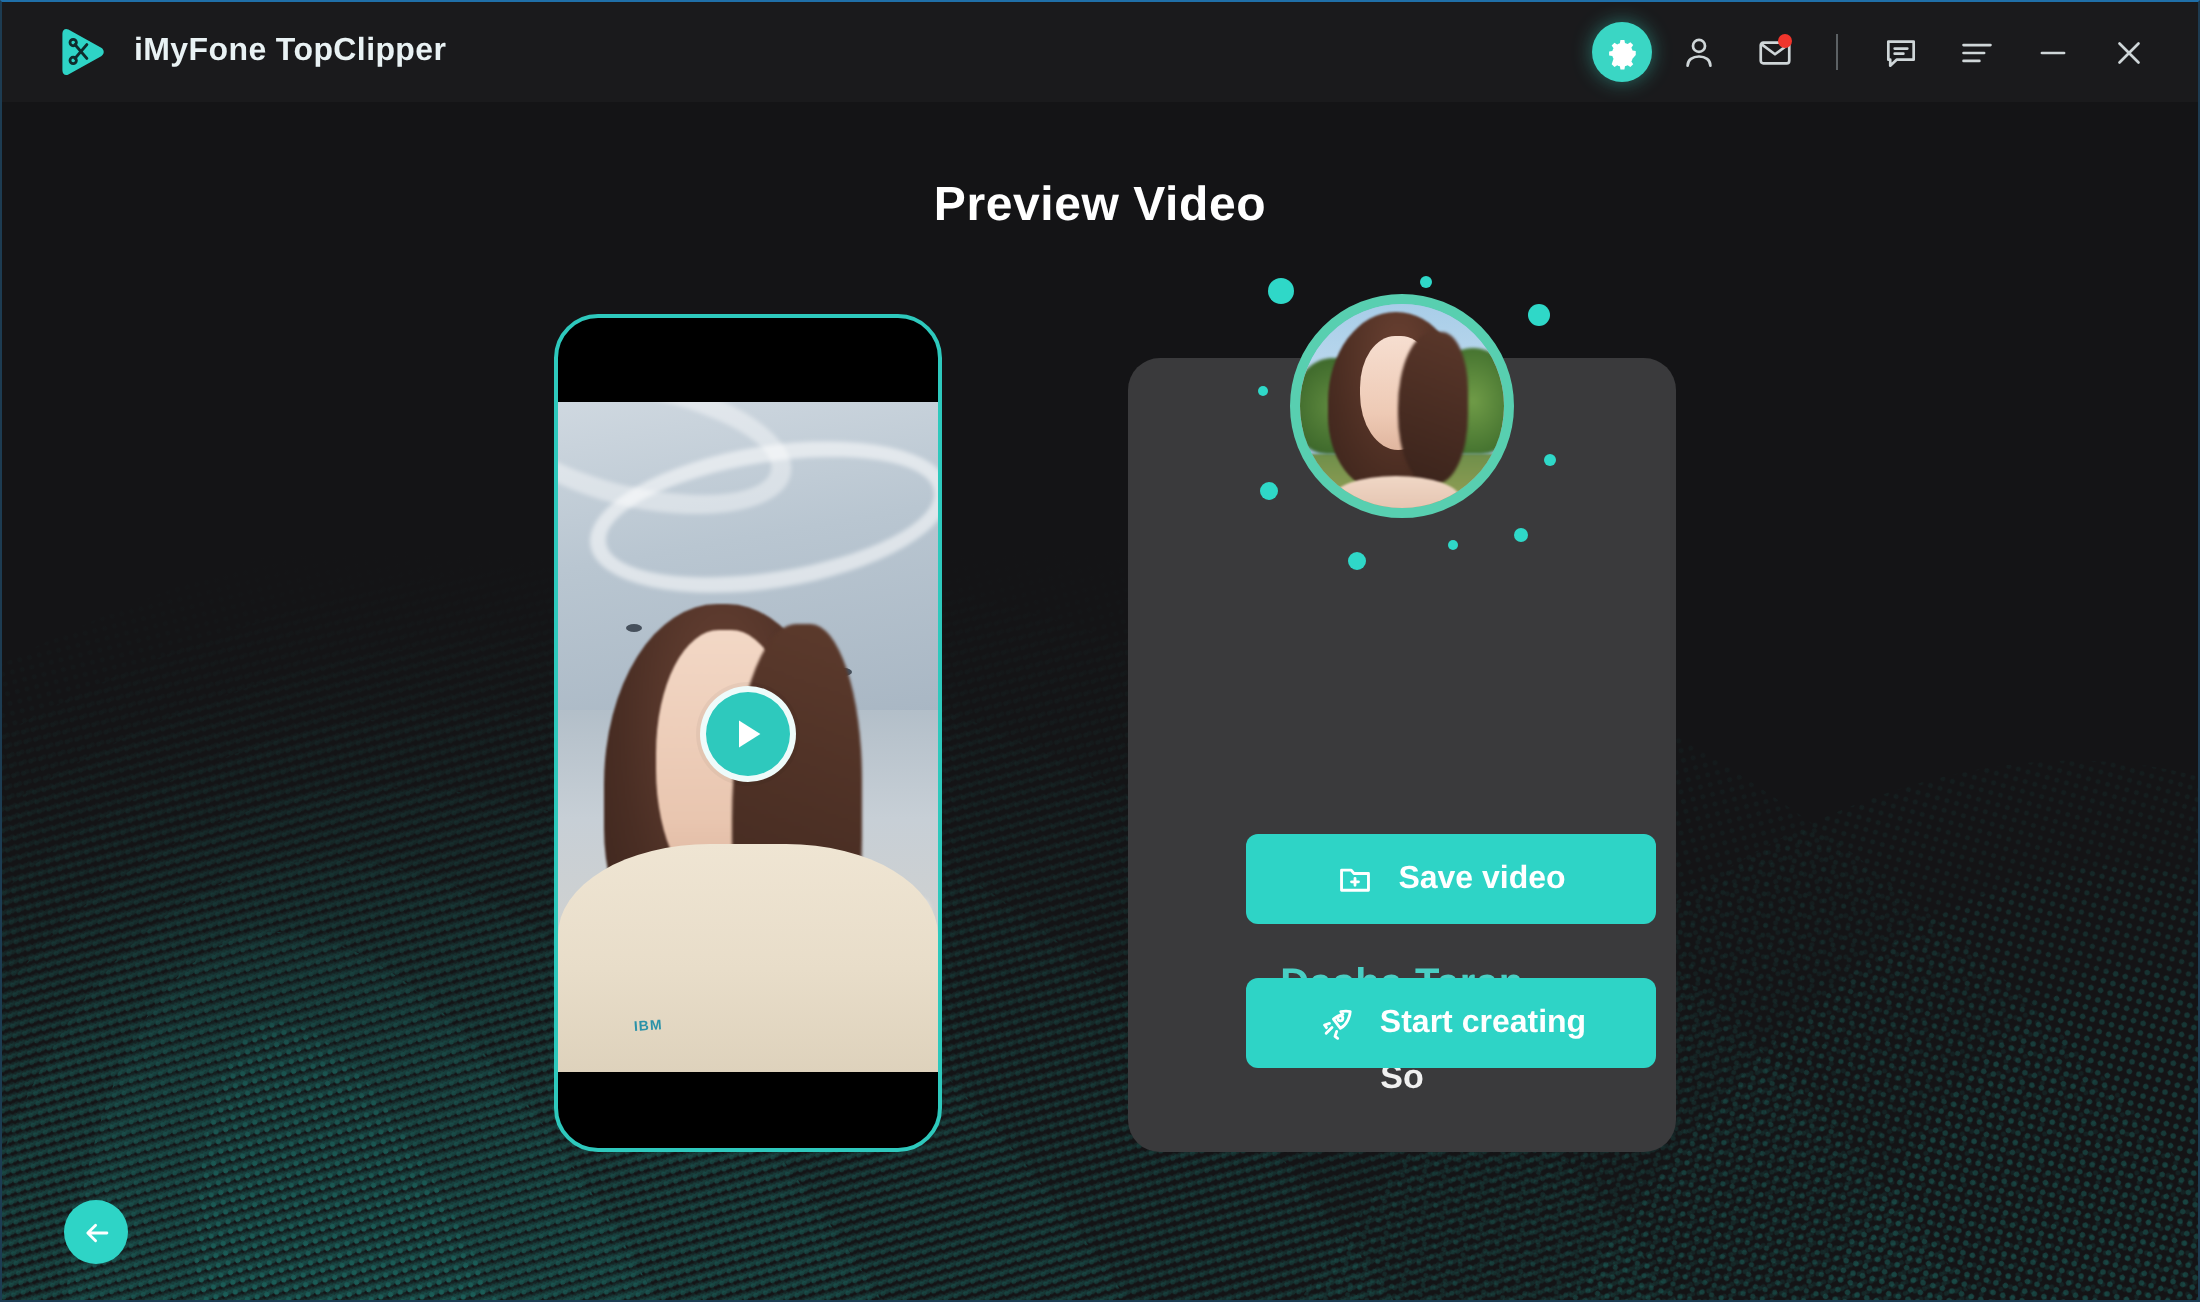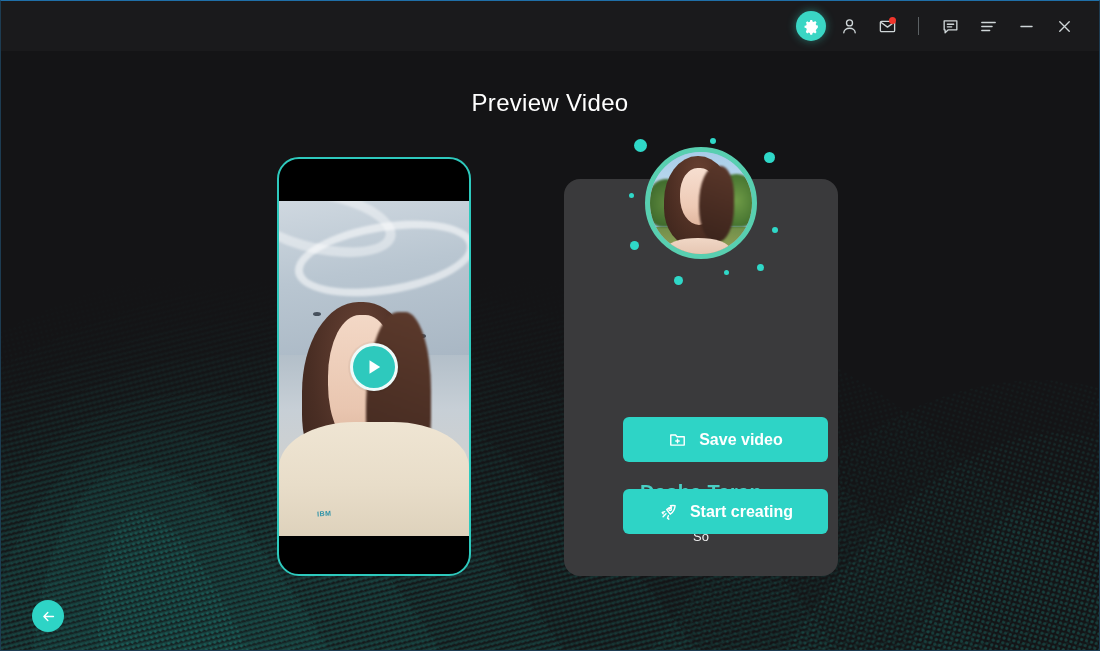--- a/index.html
+++ b/index.html
@@ -66,21 +66,21 @@
   .mail-dot {
     position:absolute; width:7px; height:7px; border-radius:50%;
     background:#f0352c; top:8px; right:8px;
   }
   .tb-sep { width:1px; height:18px; background:#5c6164; margin:0 10px; }
 
   
   .page-title {
     position:absolute; top:88px; left:0; width:100%;
     text-align:center; z-index:4;
-    color:#ffffff; font-size:24px; font-weight:normal; letter-spacing:.3px;
+    color:#ffffff; font-size:24px; font-weight:bold; letter-spacing:.3px;
   }
 
   
   .phone {
     position:absolute; left:276px; top:156px;
     width:194px; height:419px;
     border:2px solid #2ec9bd;
     border-radius:22px;
     background:#000;
     overflow:hidden;
@@ -203,21 +203,21 @@
 
   .dot { position:absolute; border-radius:50%; background:#2fd8c8; }
 
   .card-name {
     position:absolute; left:0; top:302px; width:274px;
     text-align:center; color:#49cfc4;
     font-size:20px; font-weight:bold; letter-spacing:.3px;
   }
   .card-sub {
     position:absolute; left:0; top:350px; width:274px;
-    text-align:center; color:#f0f0f0; font-size:13px;
+    text-align:center; color:#f0f0f0; font-size:17px;font-weight:bold;
   }
   .cbtn {
     position:absolute; left:35px; width:205px; height:45px;
     background:#2ed4c6; border:none; border-radius:6px;
     display:flex; align-items:center; justify-content:center; gap:12px;
     color:#ffffff; font-size:16px; font-weight:bold;
     font-family:"Liberation Sans", sans-serif;
     cursor:pointer;
     margin-left:24px;
   }
@@ -258,20 +258,32 @@
       <g opacity="0.5">
         <ellipse cx="900" cy="1100" rx="160" ry="640" fill="url(#dotp)" transform="rotate(16 900 1100)"></ellipse>
         <ellipse cx="900" cy="1100" rx="290" ry="690" fill="url(#dotp)" transform="rotate(16 900 1100)" opacity="0.7"></ellipse>
         <ellipse cx="900" cy="1100" rx="420" ry="740" fill="url(#dotp)" transform="rotate(16 900 1100)" opacity="0.5"></ellipse>
       </g>
     </svg>
     <div class="fade"></div>
   </div>
 
   <div class="titlebar">
+    <div class="brand">
+      <svg class="brand-logo" viewBox="0 0 28 28">
+        <path d="M4.2 4.9c0-1.9 1.4-2.9 3-2.1l16.4 9.1c1.7 1 1.7 3.2 0 4.2L7.2 25.2c-1.6.9-3-.2-3-2.1z" fill="#2ed4c6"></path>
+        <g stroke="#0f2b2c" stroke-width="1.5" fill="none" stroke-linecap="round">
+          <path d="M10.5 10.3 L16.4 17.2"></path>
+          <path d="M16.4 10.3 L10.5 17.2"></path>
+        </g>
+        <circle cx="9.6" cy="9.3" r="1.6" fill="none" stroke="#0f2b2c" stroke-width="1.4"></circle>
+        <circle cx="9.6" cy="18.2" r="1.6" fill="none" stroke="#0f2b2c" stroke-width="1.4"></circle>
+      </svg>
+      <span class="brand-name">iMyFone TopClipper</span>
+    </div>
 
     <div class="tb-right">
 
       <div class="tb-btn">
         <span class="gear-wrap">
           <svg width="17" height="17" viewBox="0 0 24 24" fill="#ffffff">
             <path d="M12 8.4a3.6 3.6 0 1 0 0 7.2 3.6 3.6 0 0 0 0-7.2zm0 5.4a1.8 1.8 0 1 1 0-3.6 1.8 1.8 0 0 1 0 3.6z"></path>
             <path d="M21 13.4v-2.8l-2.3-.4a7 7 0 0 0-.8-1.9l1.3-1.9-2-2-1.9 1.3a7 7 0 0 0-1.9-.8L13 2.9h-2.8l-.4 2.3a7 7 0 0 0-1.9.8L6 4.7l-2 2 1.3 1.9a7 7 0 0 0-.8 1.9l-2.3.4v2.8l2.3.4c.2.7.5 1.3.8 1.9L4 19.9l2 2 1.9-1.3c.6.4 1.2.6 1.9.8l.4 2.3H13l.4-2.3c.7-.2 1.3-.5 1.9-.8l1.9 1.3 2-2-1.3-1.9c.4-.6.6-1.2.8-1.9z"></path>
           </svg>
         </span>

